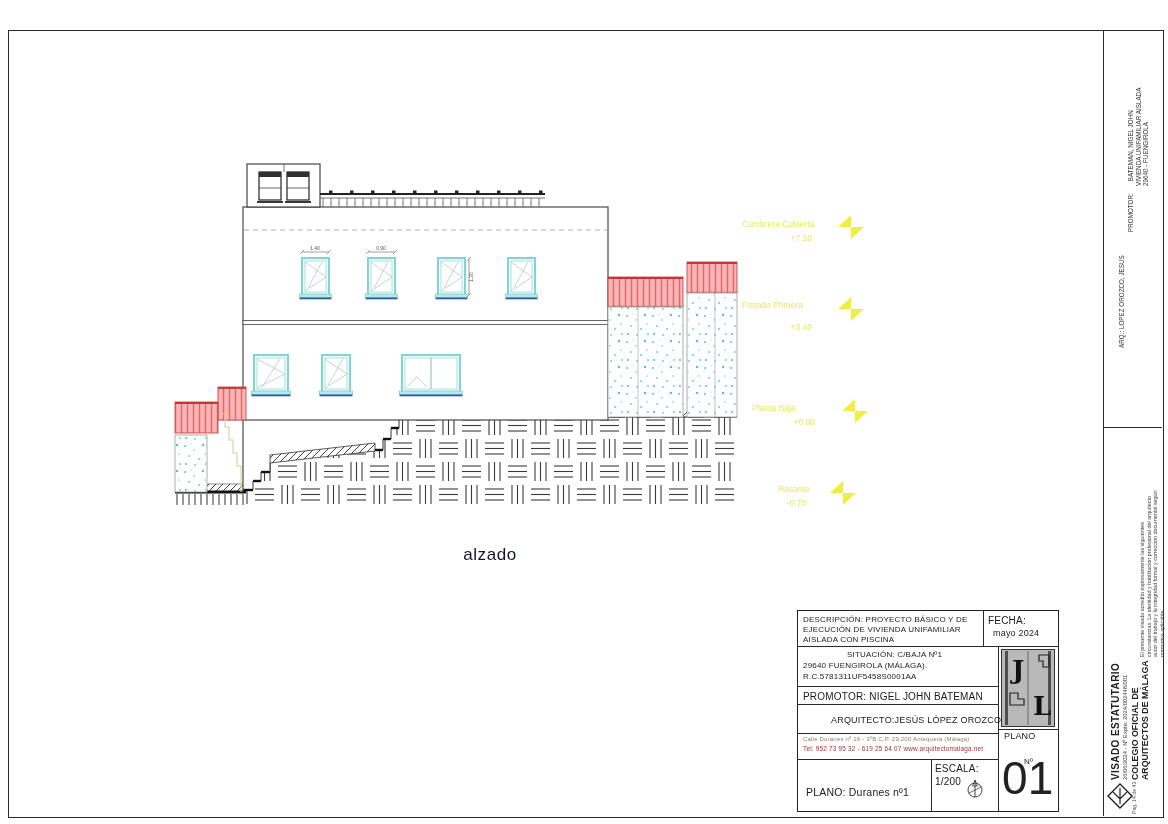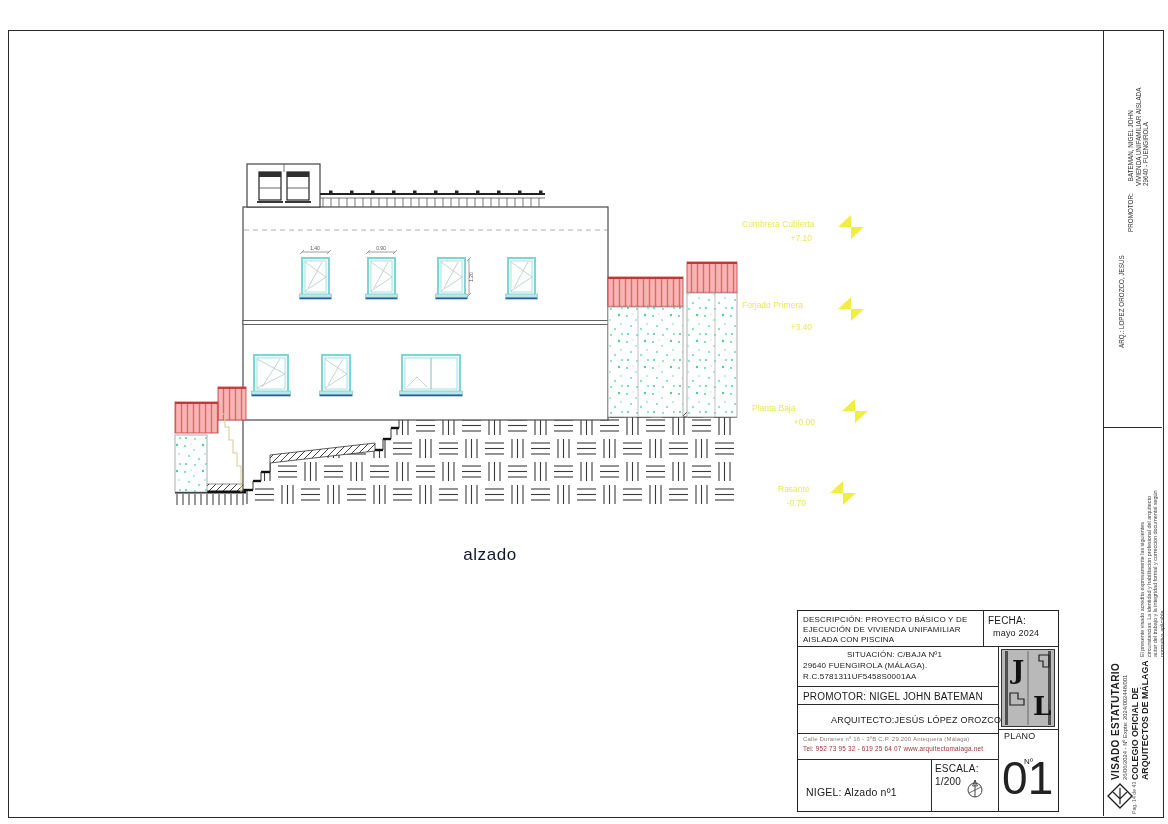--- a/index.html
+++ b/index.html
@@ -357,21 +357,21 @@
     <div class="cell t8" style="left:5px;top:39px;padding-left:44px;">SITUACIÓN:  C/BAJA Nº1</div>
     <div class="cell t8" style="left:5px;top:50px;">29640 FUENGIROLA (MÁLAGA).</div>
     <div class="cell t8" style="left:5px;top:61px;">R.C.5781311UF5458S0001AA</div>
 
     <div class="cell t85" style="left:5px;top:80px;">PROMOTOR: NIGEL JOHN BATEMAN</div>
     <div class="cell t9" style="left:5px;top:104px;margin-left:28px;">ARQUITECTO:JESÚS LÓPEZ OROZCO</div>
 
     <div class="cell addr" style="left:5px;top:125px;">Calle Duranes nº 16 - 3ºB      C.P. 29.200      Antequera (Málaga)</div>
     <div class="cell tel" style="left:5px;top:134px;">Tel: 952 73 95 32 - 619 25 64 07 www.arquitectomalaga.net</div>
 
-    <div class="cell t105" style="left:8px;top:175px;">NIGEL: Alzado nº1</div>
+    <div class="cell t105" style="left:8px;top:175px;">PLANO: Duranes nº1</div>
     <div class="cell t10" style="left:137px;top:152px;">ESCALA:</div>
     <div class="cell t10" style="left:137px;top:165px;">1/200</div>
     <svg width="24" height="24" style="position:absolute;left:166px;top:166px;">
       <circle cx="11" cy="13" r="7" fill="none" stroke="#444" stroke-width="1"></circle>
       <line x1="11" y1="3" x2="11" y2="20" stroke="#444" stroke-width="1"></line>
       <polygon points="11,3 8.5,9 13.5,9" fill="none" stroke="#444" stroke-width="0.9"></polygon>
       <line x1="5" y1="16" x2="17" y2="10" stroke="#444" stroke-width="0.8"></line>
     </svg>
 
     <svg class="jlbox" width="54" height="78" viewBox="0 0 54 78">

